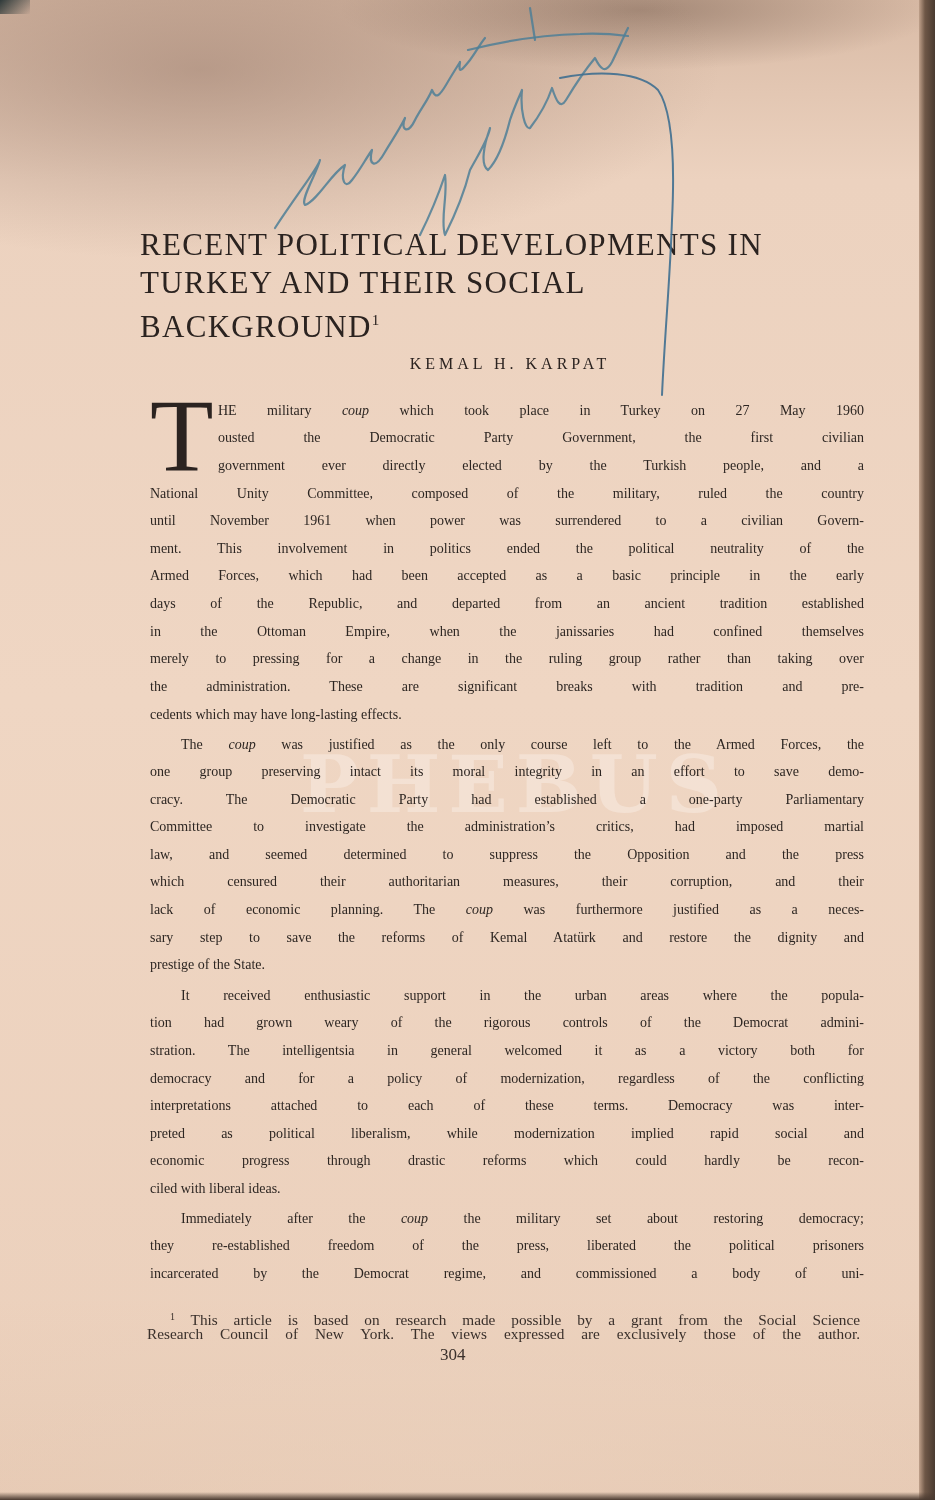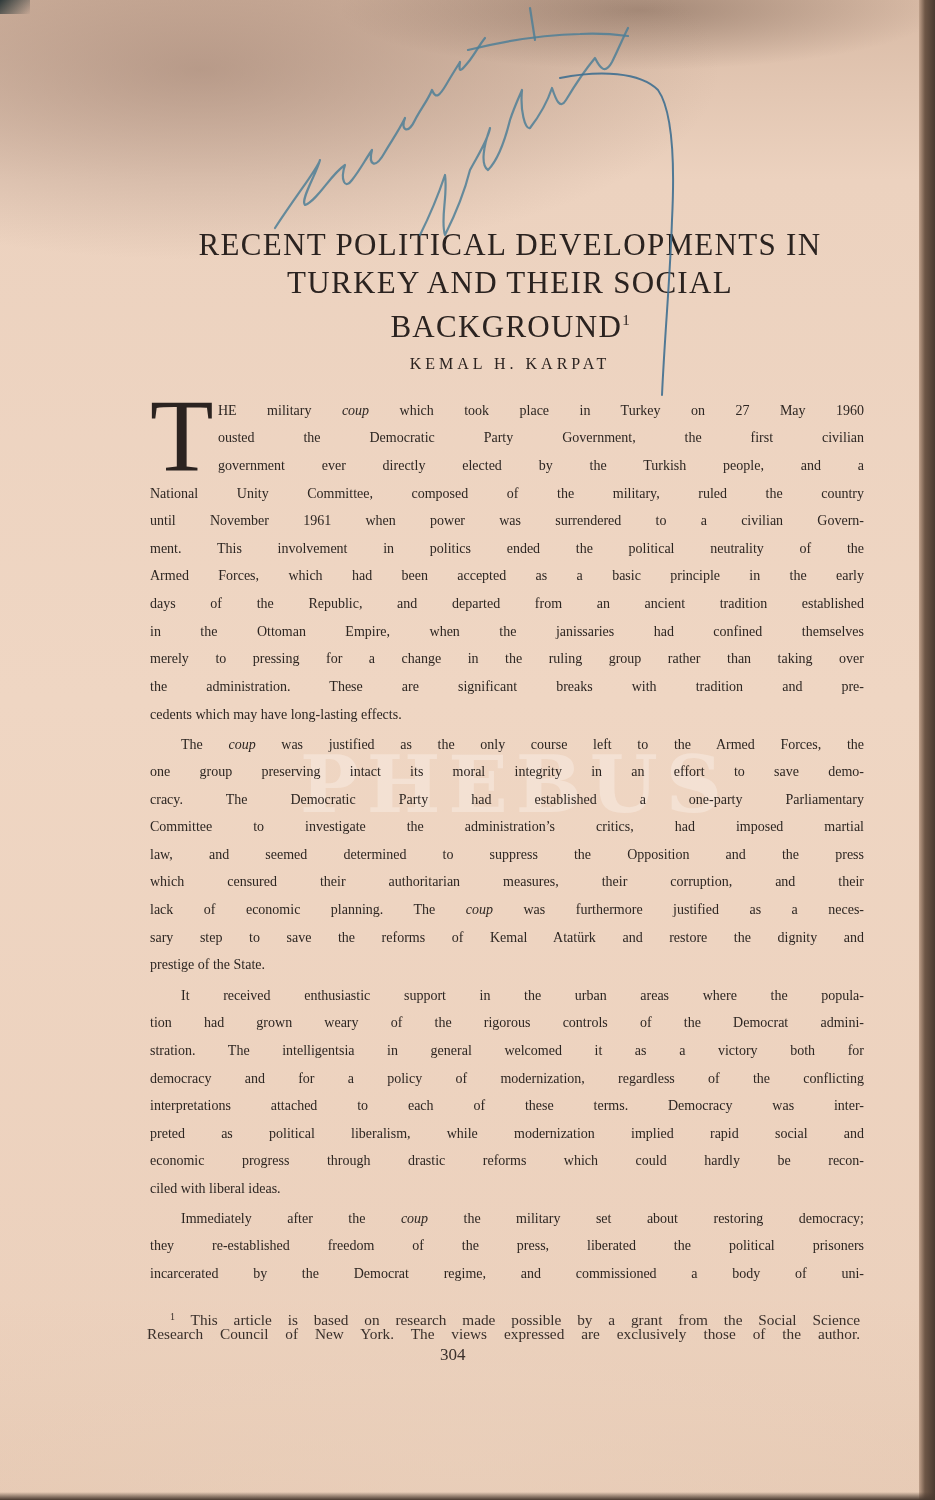--- a/index.html
+++ b/index.html
@@ -28,21 +28,21 @@
       position: absolute; left: 0; top: 0; width: 30px; height: 14px;
       background: linear-gradient(135deg, #2f3a3a 0%, rgba(47,58,58,0) 100%);
     }
     .watermark {
       position: absolute; left: 300px; top: 745px; width: 340px; height: 80px;
       font-family: "DejaVu Serif", serif; font-size: 78px; font-weight: bold;
       letter-spacing: 8px; color: rgba(255,250,245,0.33); pointer-events: none;
       line-height: 80px;
     }
     .title {
-      position: absolute; left: 140px; width: 740px; text-align: center;
+      position: absolute; left: 140px; width: 740px; text-align: left;
       color: #2b2320; font-family: "Liberation Serif", serif;
       font-size: 31px; letter-spacing: 1.3px; line-height: 40px;
     }
     .title sup { font-size: 15px; vertical-align: 12px; letter-spacing: 0; }
     .author {
       position: absolute; left: 140px; width: 740px; top: 353px; text-align: center;
       color: #2b2320; font-family: "Liberation Serif", serif;
       font-size: 16px; letter-spacing: 4px; line-height: 22px;
     }
     .line {

